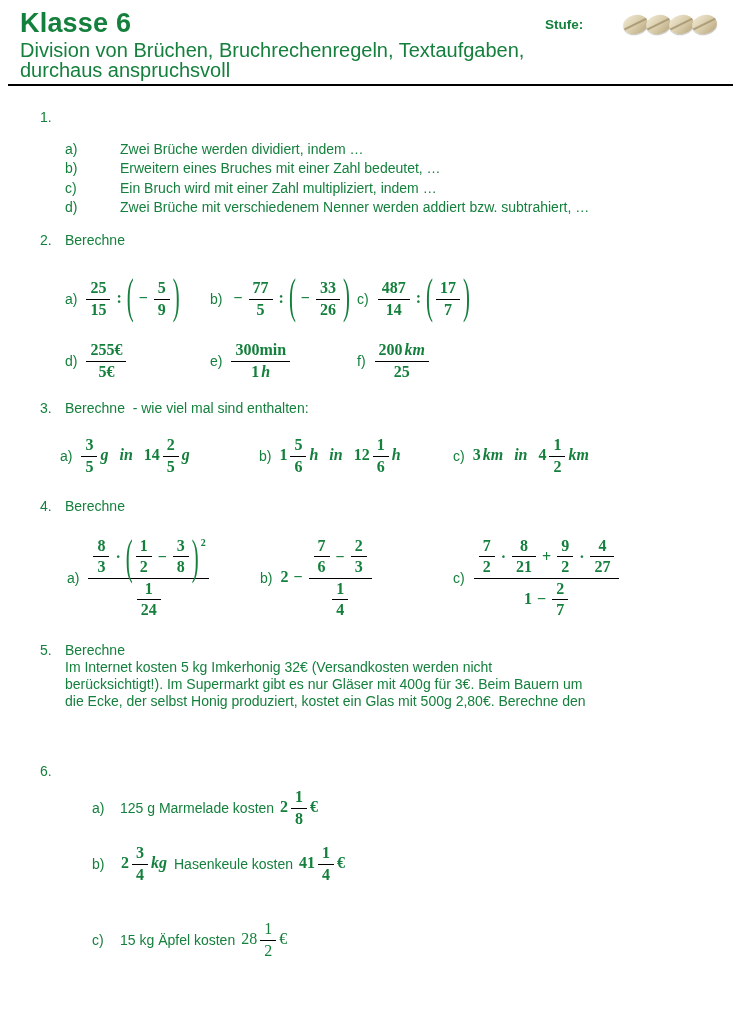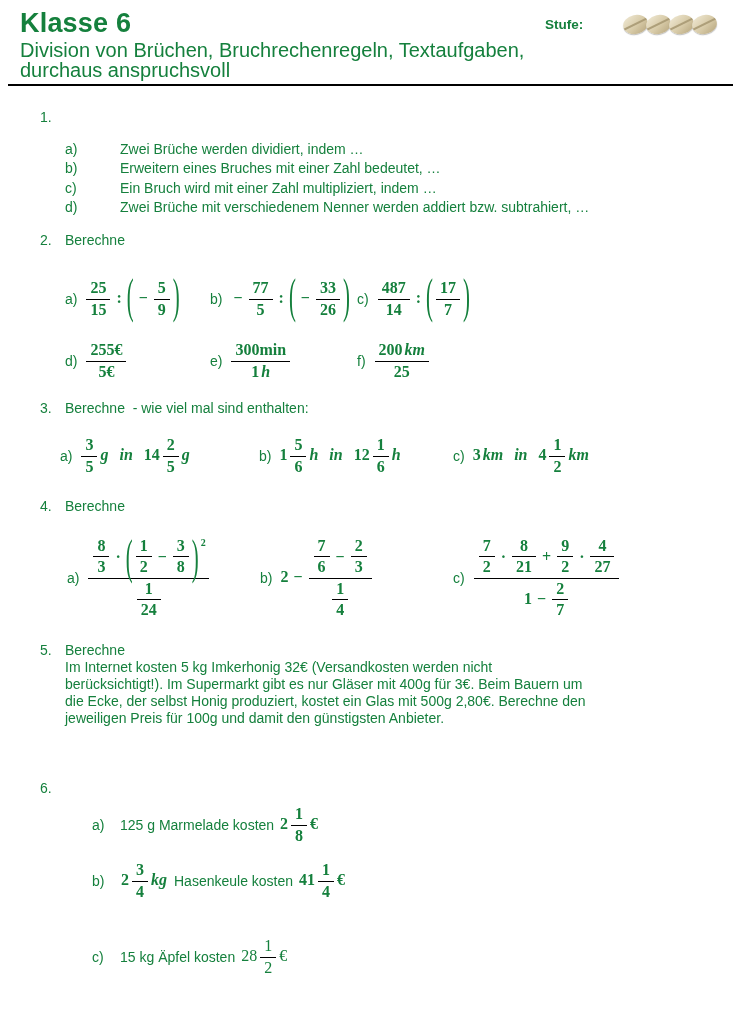--- a/index.html
+++ b/index.html
@@ -451,21 +451,20 @@
     </div>
 
     <div class="sec-head m-s5">
       <span class="sec-num">5.</span>
       <span class="sec-title">Berechne</span>
     </div>
     <div class="s5-text">
       <div>Im Internet kosten 5 kg Imkerhonig  32€ (Versandkosten werden nicht</div>
       <div>berücksichtigt!). Im Supermarkt gibt es nur Gläser mit 400g für 3€. Beim Bauern um</div>
       <div>die Ecke, der selbst Honig produziert, kostet ein Glas mit 500g 2,80€. Berechne den</div>
-      <div>jeweiligen Preis für 100g und damit den günstigsten Anbieter.</div>
     </div>
 
     <div class="sec-head m-s6">
       <span class="sec-num">6.</span>
     </div>
     <div class="kg-item kg-a">
       <span class="mlabel">a)</span>
       <span class="plain">125 g Marmelade kosten</span>
       <span class="math"><span class="mtext">2</span><span class="frac">
             <span class="fnum">

